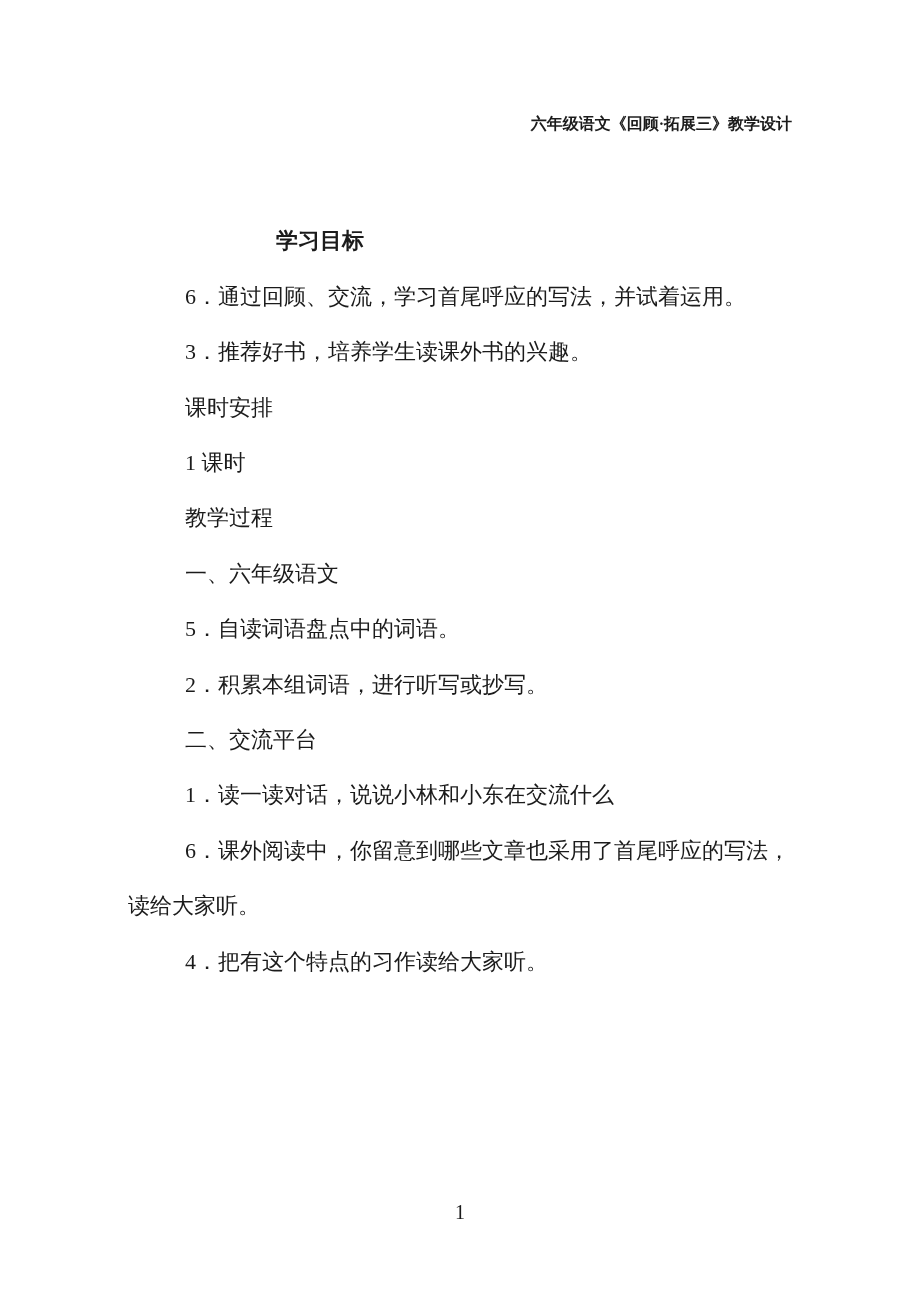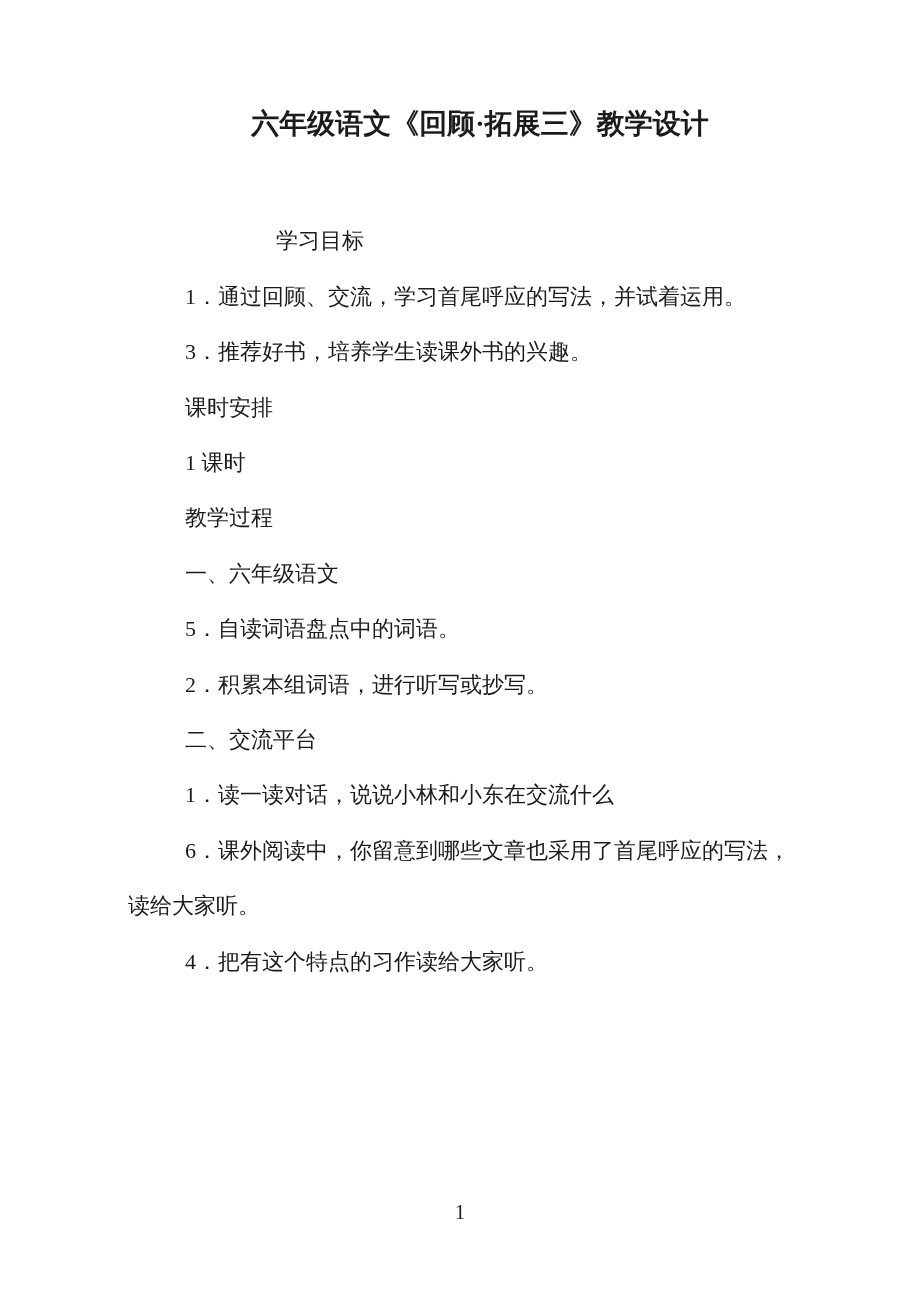--- a/index.html
+++ b/index.html
@@ -20,52 +20,52 @@
     position: absolute;
     left: 128px;
     top: 96px;
     width: 664px;
     font-size: 22px;
     line-height: 55.4px;
   }
   .doc-title {
     margin: 0 0 62px 0;
     padding-left: 40px;
-    font-size: 28px;
+    font-size: 16px;
     font-weight: bold;
-    text-align: center;
+    text-align: right;
     line-height: 55.4px;
   }
   .para {
     margin: 0;
     word-break: normal;
     overflow-wrap: normal;
   }
   .indent-normal { text-indent: 57px; }
-  .indent-heading { text-indent: 148px; }
+  .indent-heading { text-indent: 148px; font-weight: bold; }
   .page-number {
     position: absolute;
     top: 1200px;
     left: 0;
     width: 100%;
     text-align: center;
     font-size: 20px;
     line-height: 24px;
     color: #1b1b1b;
   }
 </style>
 </head>
 <body>
 
 <div class="page">
   <div class="content">
     <h1 class="doc-title">六年级语文《回顾·拓展三》教学设计</h1>
     <div id="paragraphs">
         <p class="para indent-heading">学习目标</p>
-        <p class="para indent-normal">1．通过回顾、交流，学习首尾呼应的写法，并试着运用。</p>
+        <p class="para indent-normal">6．通过回顾、交流，学习首尾呼应的写法，并试着运用。</p>
         <p class="para indent-normal">3．推荐好书，培养学生读课外书的兴趣。</p>
         <p class="para indent-normal">课时安排</p>
         <p class="para indent-normal">1 课时</p>
         <p class="para indent-normal">教学过程</p>
         <p class="para indent-normal">一、六年级语文</p>
         <p class="para indent-normal">5．自读词语盘点中的词语。</p>
         <p class="para indent-normal">2．积累本组词语，进行听写或抄写。</p>
         <p class="para indent-normal">二、交流平台</p>
         <p class="para indent-normal">1．读一读对话，说说小林和小东在交流什么</p>
         <p class="para indent-normal">6．课外阅读中，你留意到哪些文章也采用了首尾呼应的写法，读给大家听。</p>

